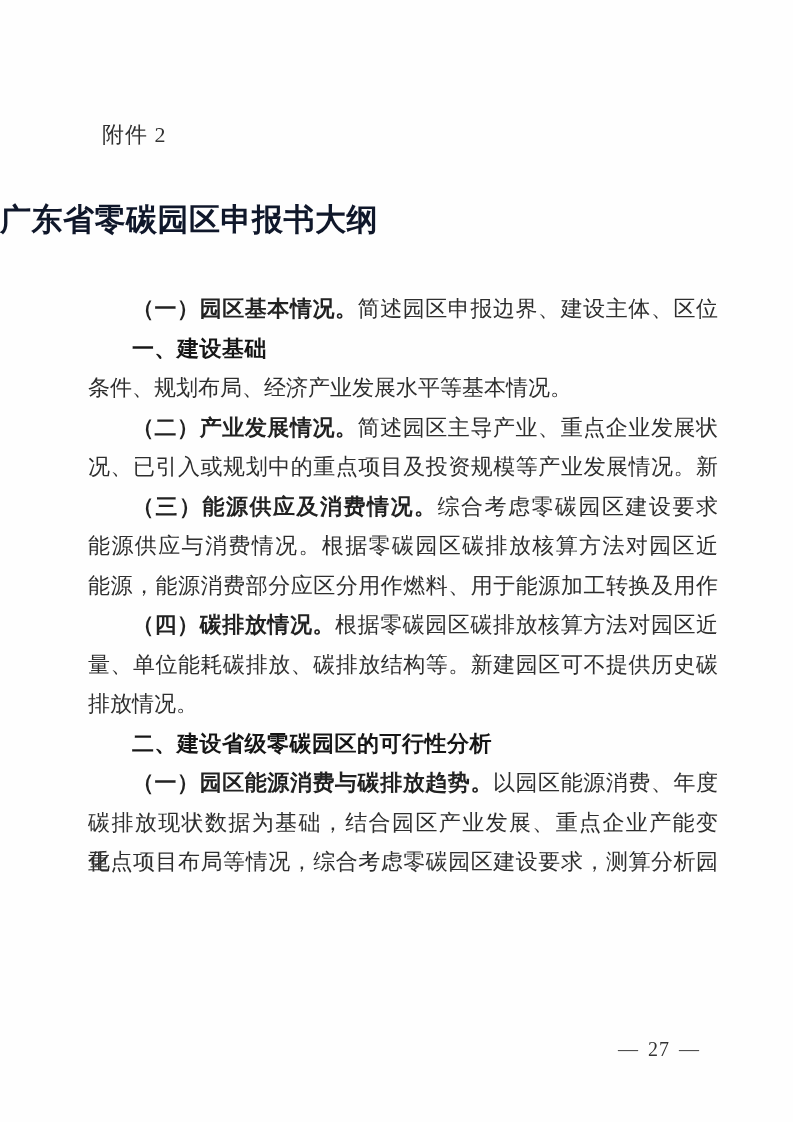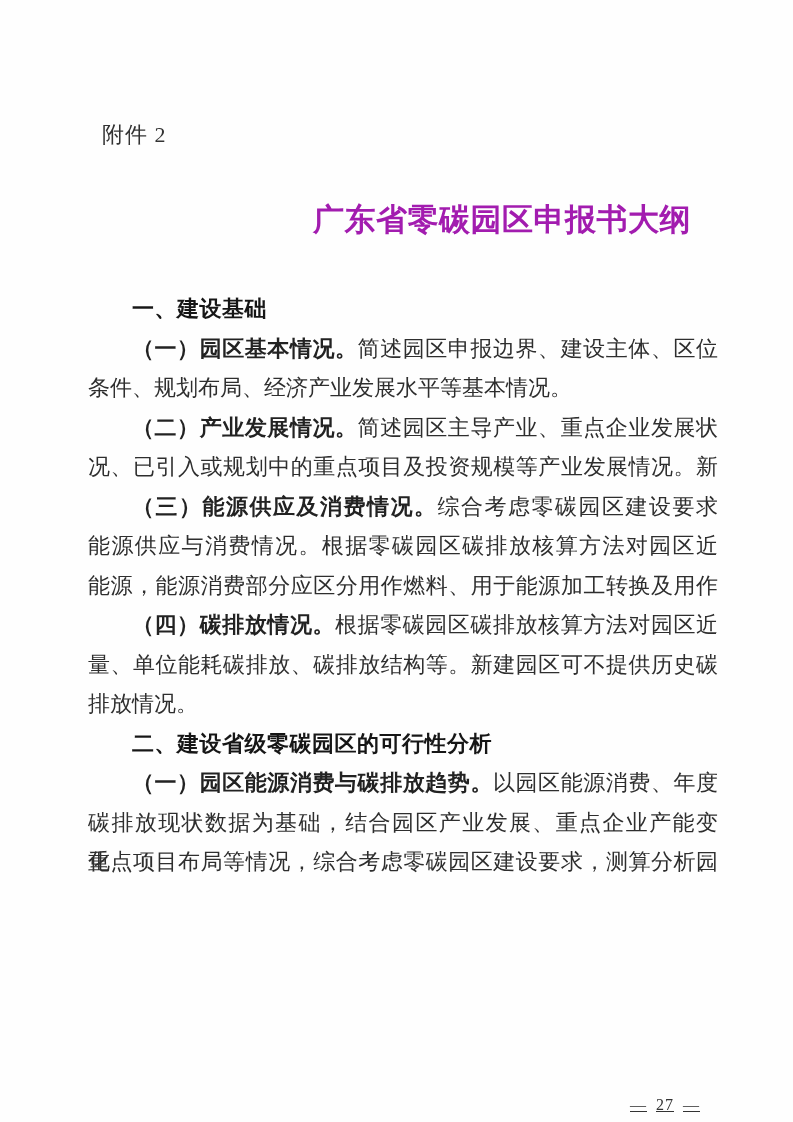--- a/index.html
+++ b/index.html
@@ -22,24 +22,24 @@
     top: 120px;
     font-size: 22px;
     color: #333333;
     letter-spacing: 1px;
   }
   .doc-title {
     position: absolute;
     left: 0;
     top: 199px;
     width: 691px;
-    text-align: right;
+    text-align: left;
     font-size: 31px;
     font-weight: bold;
-    color: #a21caf;
+    color: #0f172a;
     letter-spacing: 0.5px;
   }
   .doc-body {
     position: absolute;
     left: 88px;
     top: 289px;
     width: 630px;
   }
   .line {
     height: 39.5px;
@@ -66,44 +66,43 @@
   }
   .lead {
     font-weight: bold;
     color: #222222;
   }
   .body-seg {
     color: #2e2e2e;
   }
   .page-footer {
     position: absolute;
-    top: 1096px;
+    top: 1038px;
     right: 84px;
-    font-size: 16px;
+    font-size: 20px;
     color: #333333;
     letter-spacing: 1px;
-    text-decoration: underline;
   }
   .page-footer .dash {
     margin: 0 9px;
     color: #444444;
   }
 </style>
 </head>
 <body>
 
 <div class="page">
 
   <div class="attachment-label">附件 2</div>
 
   <div class="doc-title">广东省零碳园区申报书大纲</div>
 
   <div class="doc-body">
+      <div class="line fill indent"><span class="lead">（一）园区基本情况。</span><span class="body-seg">简述园区申报边界、建设主体、区位</span></div>
       <div class="line heading">一、建设基础</div>
-      <div class="line fill indent"><span class="lead">（一）园区基本情况。</span><span class="body-seg">简述园区申报边界、建设主体、区位</span></div>
       <div class="line"><span class="body-seg">条件、规划布局、经济产业发展水平等基本情况。</span></div>
       <div class="line fill indent"><span class="lead">（二）产业发展情况。</span><span class="body-seg">简述园区主导产业、重点企业发展状</span></div>
       <div class="line fill"><span class="body-seg">况、已引入或规划中的重点项目及投资规模等产业发展情况。新</span></div>
       <div class="line fill indent"><span class="lead">（三）能源供应及消费情况。</span><span class="body-seg">综合考虑零碳园区建设要求</span></div>
       <div class="line fill"><span class="body-seg">能源供应与消费情况。根据零碳园区碳排放核算方法对园区近</span></div>
       <div class="line fill"><span class="body-seg">能源，能源消费部分应区分用作燃料、用于能源加工转换及用作</span></div>
       <div class="line fill indent"><span class="lead">（四）碳排放情况。</span><span class="body-seg">根据零碳园区碳排放核算方法对园区近</span></div>
       <div class="line fill"><span class="body-seg">量、单位能耗碳排放、碳排放结构等。新建园区可不提供历史碳</span></div>
       <div class="line"><span class="body-seg">排放情况。</span></div>
       <div class="line heading">二、建设省级零碳园区的可行性分析</div>

